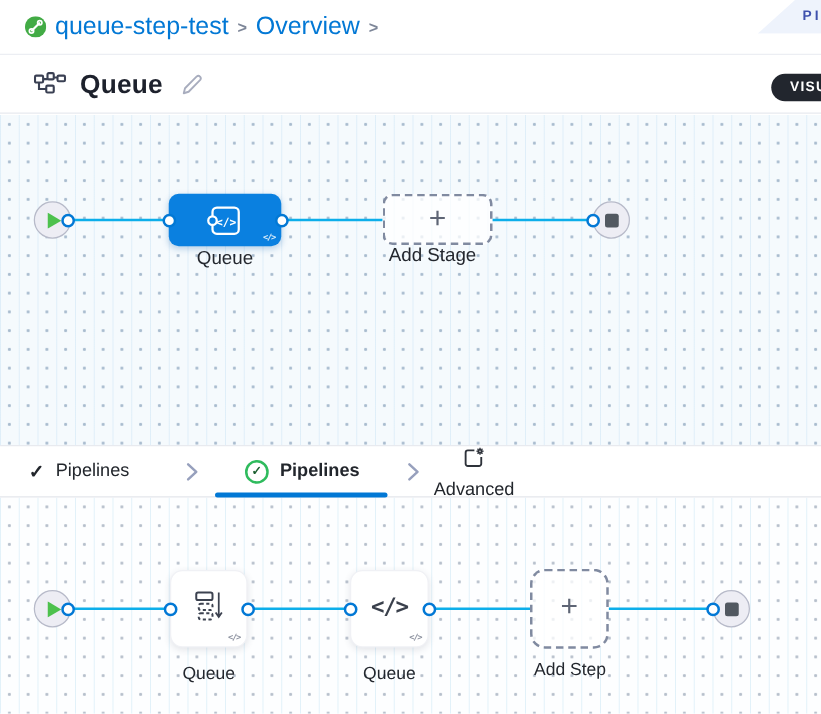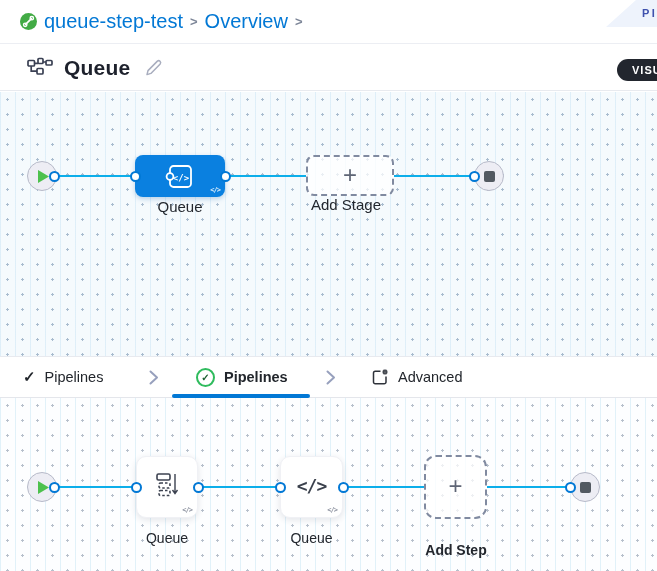--- a/index.html
+++ b/index.html
@@ -115,21 +115,21 @@
   
   .tab-bar {
     position: absolute; top: 356px; left: 0; width: 657px; height: 42px;
     background: #fff; border-top: 1px solid #e8eaef; border-bottom: 1px solid #e4e6eb; z-index: 5;
   }
   .tab { position: absolute; top: 0; height: 40px; display: flex; align-items: center; gap: 9px; cursor: pointer; background: none; border: none; font-family: inherit; }
   .tab-label { font-size: 14.5px; color: #22262c; }
   .tab-overview { left: 23px; }
   .tab-execution { left: 196px; }
   .tab-execution .tab-label { font-weight: 700; }
-  .tab-advanced { left: 371px; }
+  .tab-advanced { left: 347px; flex-direction: column; }
   .tab-check { font-size: 15px; font-weight: 700; color: #22262c; }
   .exec-check {
     width: 19px; height: 19px; border-radius: 50%; border: 2px solid #2fbb5d; background: #fff;
     display: flex; align-items: center; justify-content: center;
     font-size: 10px; font-weight: 700; color: #1b5e2f;
   }
   .tab-sep { position: absolute; top: 13px; }
   .tab-sep1 { left: 149px; } .tab-sep2 { left: 326px; }
   .tab-underline { position: absolute; left: 172px; bottom: -1px; width: 138px; height: 4px; background: #0278d5; border-radius: 2px; }
 </style>
@@ -280,19 +280,19 @@
     <span class="sleep-glyph">&lt;/&gt;</span>
     <span class="corner-code">&lt;/&gt;</span>
   </div>
   <div class="port" style="left:274.5px; top:83.5px;"></div>
   <div class="port" style="left:337.5px; top:83.5px;"></div>
   <div class="node-label" style="left:280px; top:132px; width:63px;">Queue</div>
 
   <div class="add-box add-step-box">
     <span class="plus-glyph">+</span>
   </div>
-  <div class="node-label" style="left:414px; top:144px; width:84px;font-weight:bold;">Add Step</div>
+  <div class="node-label" style="left:414px; top:129px; width:84px;">Add Step</div>
 
   <div class="port" style="left:564.5px; top:83.5px;"></div>
   <div class="term-node" style="left:570px; top:74px;">
     <span class="stop-square"></span>
   </div>
 </section>
 
 </body></html>

